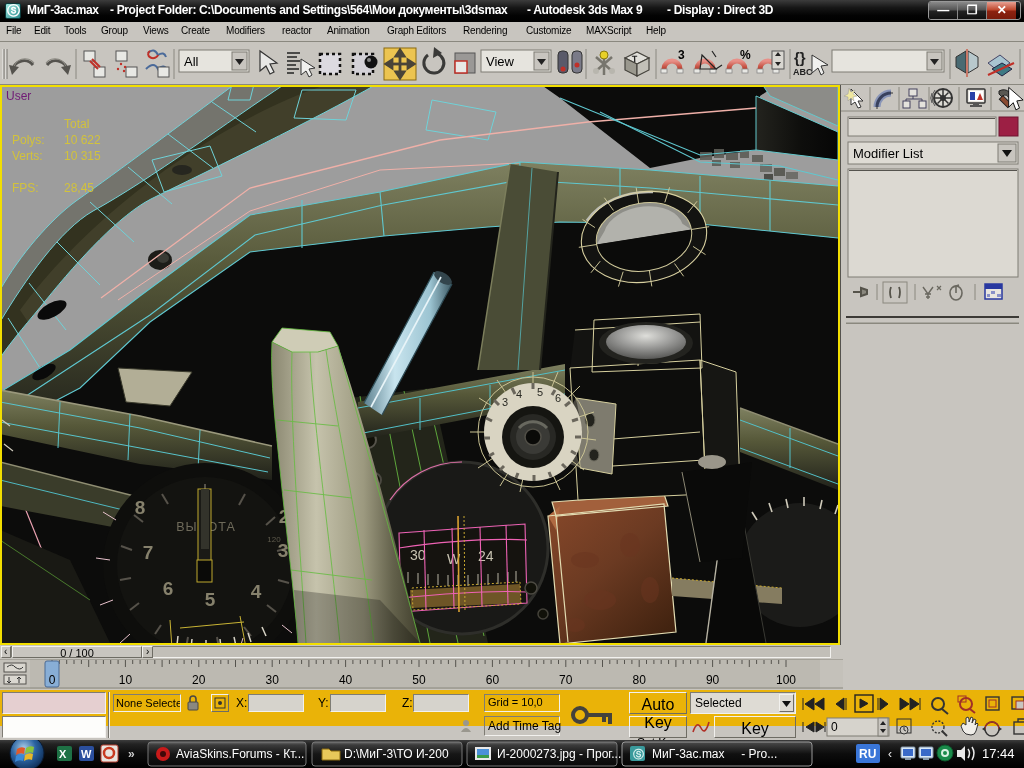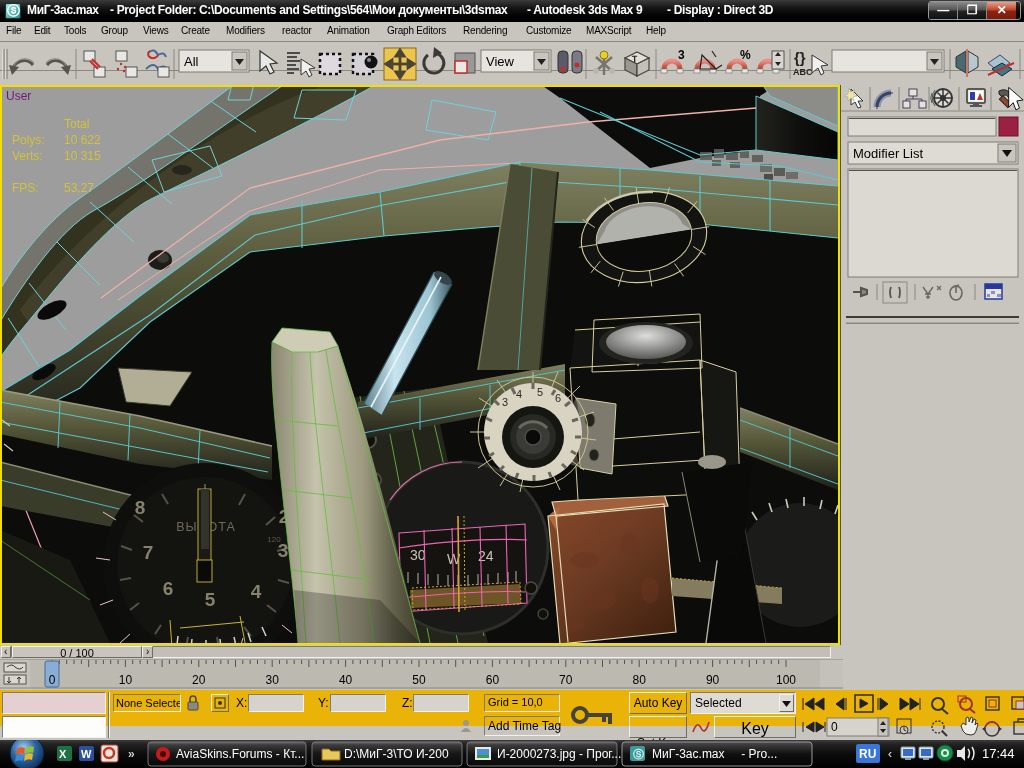--- a/index.html
+++ b/index.html
@@ -22,21 +22,21 @@
   background:linear-gradient(180deg,#8a8a8a 0%,#555 45%,#222 55%,#111 100%); border-right:1px solid #888;}
 .wbtn.close { background:linear-gradient(180deg,#e8a092 0%,#c04a30 45%,#8c2210 55%,#7a1c0c 100%); border-right:none;}
 .wbtn span { position:absolute; left:0; right:0; top:1px; text-align:center; color:#fff; font-size:12px; font-weight:bold; }
 
 
 #menubar { position:absolute; left:0; top:22px; width:1024px; height:20px;
   background:#c8c5bf; border-bottom:1px solid #8a887f; font-size:10px; letter-spacing:-0.2px; color:#000; }
 #menubar span { position:absolute; top:3px; }
 
 
-#toolbar { position:absolute; left:0; top:43px; width:1024px; height:28px; background:#c8c5bf;
+#toolbar { position:absolute; left:0; top:43px; width:1024px; height:42px; background:#c8c5bf;
   border-bottom:1px solid #8a887f; }
 
 
 .sunken { border:1px solid; border-color:#7e7c74 #f2f1ee #f2f1ee #7e7c74; }
 .raised { border:1px solid; border-color:#f2f1ee #6e6c64 #6e6c64 #f2f1ee; }
 
 
 #viewport { position:absolute; left:0; top:85px; width:840px; height:560px;
   background:#9d9d9d; border:2px solid #f2de00; }
 #vpsvg { position:absolute; left:0; top:0; }
@@ -653,21 +653,21 @@
       <path d="M2,420 L10,426 M4,444 L13,451" stroke="#cfcabc" stroke-width="1.2" fill="none"></path>
     </g>
     </svg>
     <div class="stats" style="left:4px;top:2px;color:#701a75;">User</div>
     <div class="stats" style="left:62px;top:30px;">Total</div>
     <div class="stats" style="left:10px;top:46px;">Polys:</div>
     <div class="stats" style="left:62px;top:46px;">10 622</div>
     <div class="stats" style="left:10px;top:62px;">Verts:</div>
     <div class="stats" style="left:62px;top:62px;">10 315</div>
     <div class="stats" style="left:10px;top:94px;">FPS:</div>
-    <div class="stats" style="left:62px;top:94px;">53,27</div>
+    <div class="stats" style="left:62px;top:94px;">28,45</div>
   </div>
 
   <div id="cmdpanel">
   <svg width="183" height="605" viewBox="0 0 183 605">
 
     <g>
       <line x1="0" y1="26" x2="183" y2="26" stroke="#8a887f"></line>
       <line x1="29" y1="2" x2="29" y2="25" stroke="#8a887f"></line>
           <line x1="58" y1="2" x2="58" y2="25" stroke="#8a887f"></line>
           <line x1="88" y1="2" x2="88" y2="25" stroke="#8a887f"></line>
@@ -914,21 +914,21 @@
   <div class="abs sunken" style="left:484px;top:4px;width:76px;height:18px;font-size:11px;padding:1px 3px;white-space:nowrap;">Grid = 10,0</div>
   <svg class="abs" style="left:458px;top:28px;" width="16" height="16" viewBox="0 0 16 16">
         <circle cx="8" cy="5" r="3" fill="#9a978e"></circle>
         <path d="M3,14 q5,-8 10,0 z" fill="#9a978e"></path>
       </svg>
   <div class="abs sunken" style="left:484px;top:26px;width:76px;height:20px;font-size:12px;padding:2px 3px;white-space:nowrap;">Add Time Tag</div>
   <svg class="abs" style="left:570px;top:8px;" width="46" height="34" viewBox="0 0 46 34">
     <circle cx="10" cy="17" r="7" fill="none" stroke="#44423c" stroke-width="4"></circle>
     <path d="M17,17 L42,17 M34,17 l0,7 M40,17 l0,9" stroke="#44423c" stroke-width="4" fill="none"></path>
   </svg>
-  <div class="abs raised" style="left:629px;top:2px;width:58px;height:22px;font-size:12px;text-align:center;padding-top:3px;">Auto Key</div>
+  <div class="abs raised" style="left:629px;top:2px;width:58px;height:22px;font-size:16px;text-align:center;padding-top:3px;">Auto Key</div>
   <div class="abs raised" style="left:629px;top:26px;width:58px;height:22px;font-size:12px;text-align:center;padding-top:19px;">Set Key</div>
   <div class="abs sunken" style="left:690px;top:2px;width:106px;height:22px;background:#dedbd4;font-size:12px;padding:3px 4px;">Selected</div>
   <div class="abs raised" style="left:779px;top:4px;width:15px;height:18px;"><svg width="13" height="16" viewBox="0 0 13 16">
           <path d="M2,6 l9,0 l-4.5,6 z" fill="#111"></path>
         </svg></div>
   <svg class="abs" style="left:690px;top:26px;" width="22" height="22" viewBox="0 0 22 22">
         <path d="M3,16 q4,-12 8,-4 q4,8 8,-6" fill="none" stroke="#b03028" stroke-width="1.6"></path>
       </svg>
   <div class="abs raised" style="left:714px;top:26px;width:82px;height:22px;font-size:16px;text-align:center;padding-top:3px;">Key Filters...</div>
   <svg class="abs" style="left:800px;top:2px;" width="224px" height="46" viewBox="0 0 224 46">

